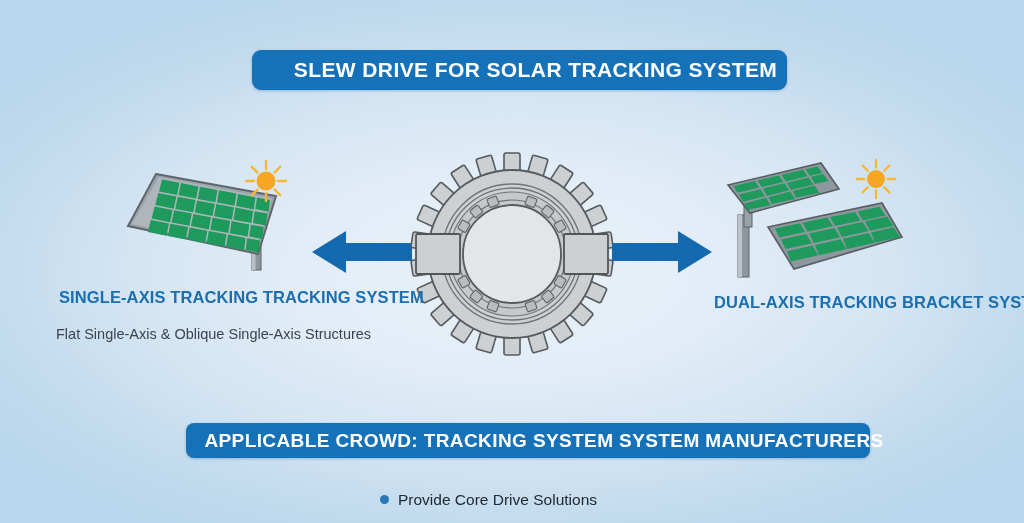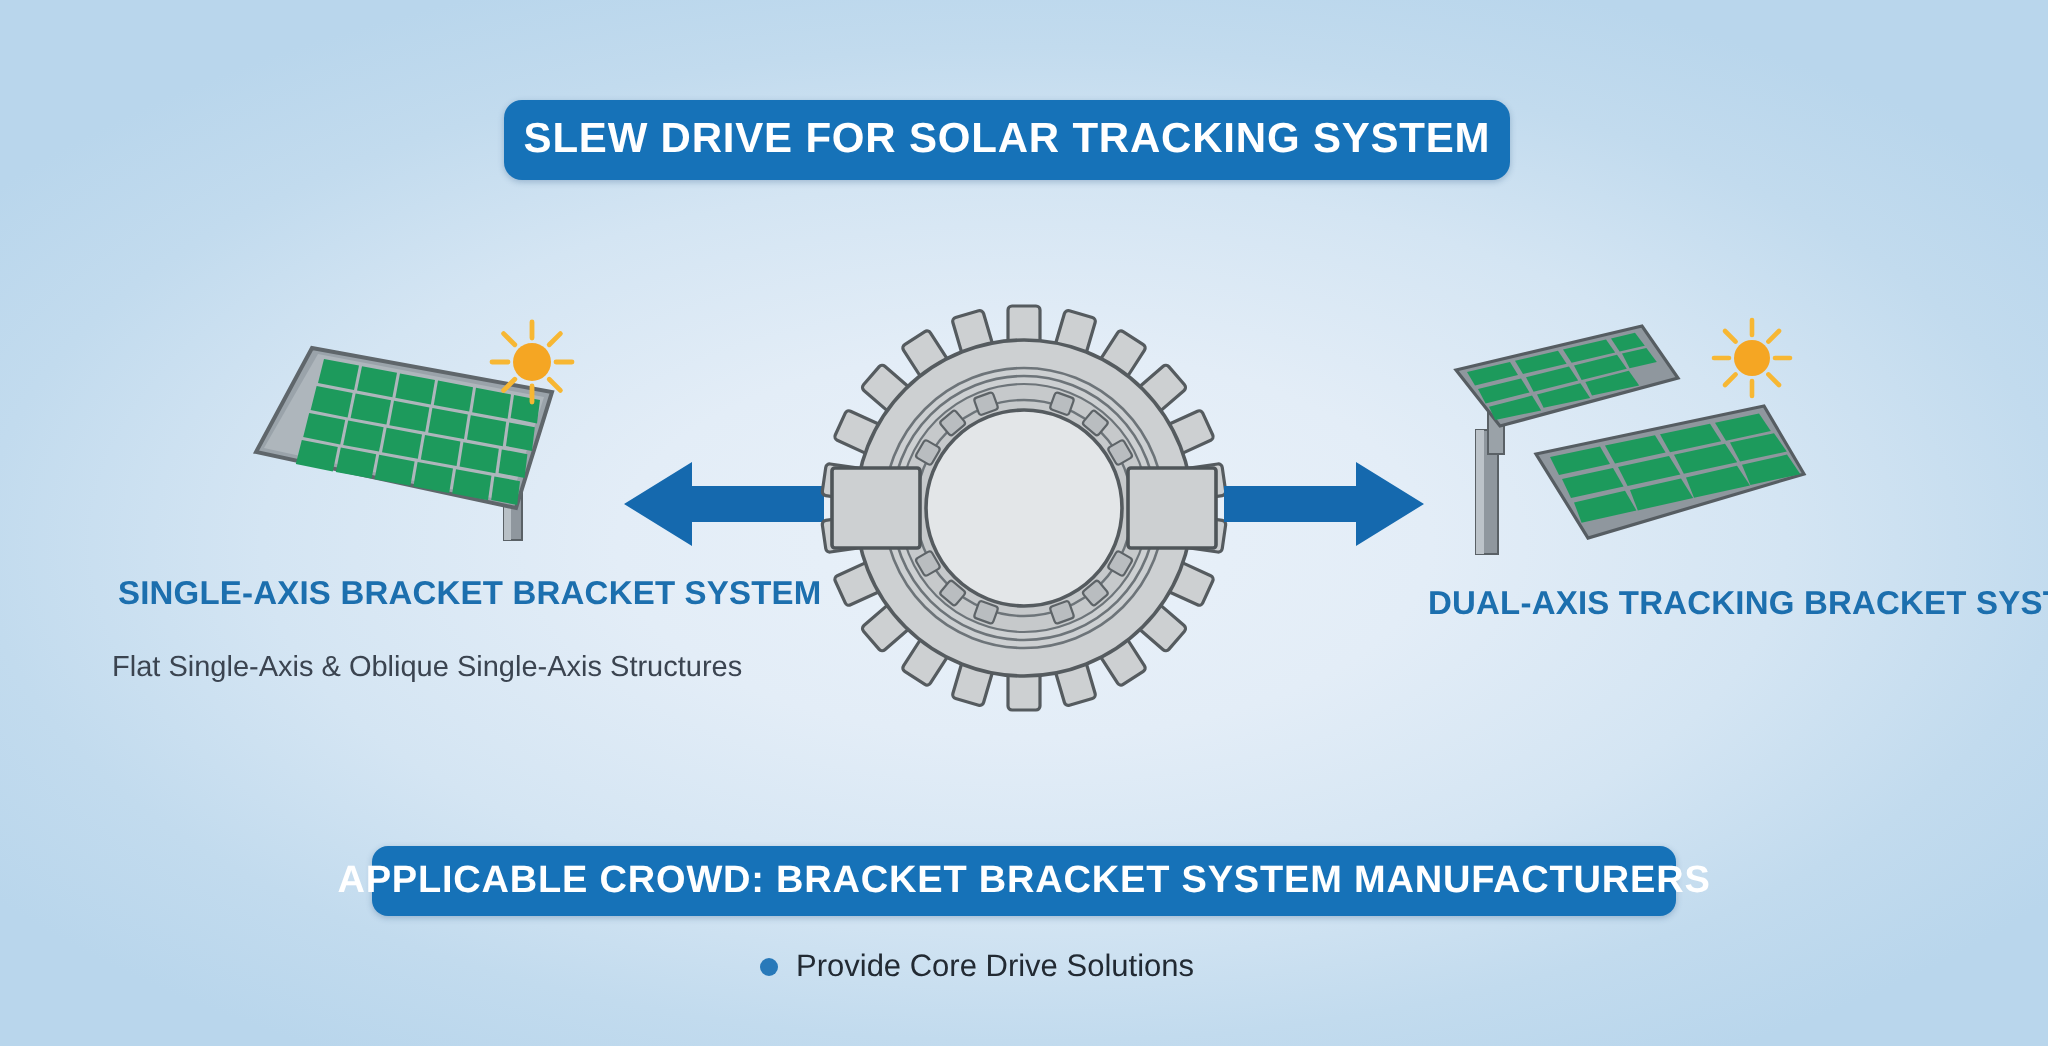--- a/index.html
+++ b/index.html
@@ -33,20 +33,21 @@
     display: flex;
     align-items: center;
     justify-content: center;
     background: #1672b8;
     border-radius: 9px;
     box-shadow: 0 1px 3px rgba(20,70,120,0.28);
     color: #ffffff;
     font-weight: bold;
     letter-spacing: 0.4px;
     white-space: nowrap;
+    padding-left: 32px;
   }
   #title-banner {
     left: 252px;
     top: 50px;
     width: 503px;
     height: 40px;
     font-size: 21px;
   }
   #bottom-banner {
     left: 186px;
@@ -87,20 +88,21 @@
     margin: 0;
     padding: 0;
     list-style: none;
   }
   #bullet-list li {
     display: flex;
     align-items: center;
     color: #222a33;
     font-size: 15.5px;
     height: 23px;
+    margin-top: 16px;
   }
   .bullet-dot {
     width: 9px;
     height: 9px;
     border-radius: 50%;
     background: #2879b9;
     margin-right: 9px;
     flex: 0 0 auto;
   }
 
@@ -391,28 +393,28 @@
         <line x1="33.5" y1="22" x2="41" y2="22"></line>
         <line x1="8.5" y1="8.5" x2="13.8" y2="13.8"></line>
         <line x1="30.2" y1="30.2" x2="35.5" y2="35.5"></line>
         <line x1="8.5" y1="35.5" x2="13.8" y2="30.2"></line>
         <line x1="30.2" y1="13.8" x2="35.5" y2="8.5"></line>
       </g>
       <circle cx="22" cy="22" r="9" fill="#f5a623"></circle>
     </svg>
   </div>
 
-  <div class="sys-label" id="single-axis-label">SINGLE-AXIS BRACKET BRACKET SYSTEM</div>
+  <div class="sys-label" id="single-axis-label">SINGLE-AXIS TRACKING TRACKING SYSTEM</div>
 
   <div id="single-axis-sub">Flat Single-Axis &amp; Oblique Single-Axis Structures</div>
 
   <div class="sys-label" id="dual-axis-label">DUAL-AXIS TRACKING BRACKET SYSTEM</div>
 
   <div class="banner" id="bottom-banner">
-    <span>APPLICABLE CROWD: BRACKET BRACKET SYSTEM MANUFACTURERS</span>
+    <span>APPLICABLE CROWD: TRACKING SYSTEM SYSTEM MANUFACTURERS</span>
   </div>
 
   <ul id="bullet-list">
     <li>
       <span class="bullet-dot"></span>
       <span>Provide Core Drive Solutions</span>
     </li>
   </ul>
 
 </div>

